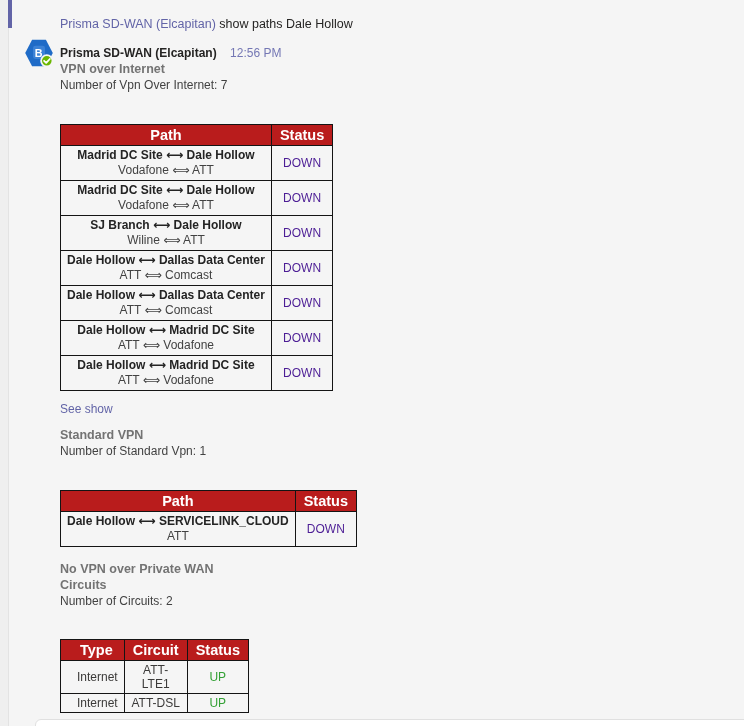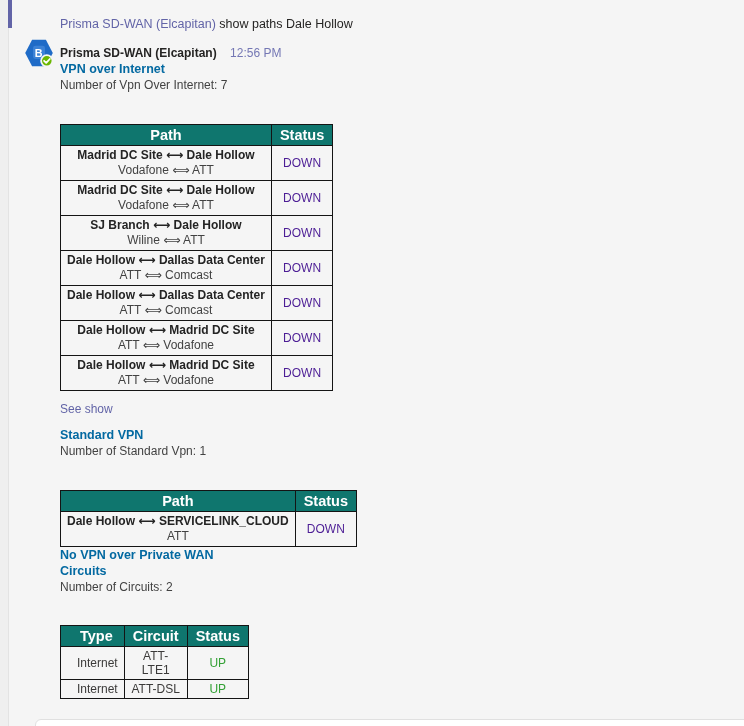--- a/index.html
+++ b/index.html
@@ -26,29 +26,29 @@
   .quote-line .cmd { color:#252423; }
 
   
   .avatar-wrap { position:absolute; left:24px; top:38px; width:30px; height:30px; }
 
   
   .msg-header { margin-top:14px; font-size:12px; line-height:15px; }
   .msg-header .name { font-weight:bold; color:#252423; }
   .msg-header .time { color:#7477b4; margin-left:10px; }
 
-  .h-bold { font-weight:bold; font-size:12.5px; line-height:16px; color:#0369a1; }
+  .h-bold { font-weight:bold; font-size:12.5px; line-height:16px; color:#737373; }
   .body-text { font-size:12px; line-height:16px; color:#424242; }
 
   .see-less { margin-top:11px; font-size:12px; color:#6264a7; cursor:pointer; width:max-content; }
 
   
   table { border-collapse:collapse; background:#f5f5f5; }
   th {
-    background:#0f766e; color:#ffffff; font-weight:bold; font-size:14.5px;
+    background:#b91c1c; color:#ffffff; font-weight:bold; font-size:14.5px;
     border:1.5px solid #141414; padding:2px 8px; height:18px; text-align:center;
   }
   td {
     border:1.5px solid #141414; text-align:center; vertical-align:middle;
     font-size:12px; color:#3b3a39; padding:2px 6px;
   }
   .cell-main { font-weight:bold; color:#242424; line-height:15px; white-space:nowrap; }
   .cell-sub { color:#424242; line-height:15px; white-space:nowrap; }
   .status-down { color:#4c1d95; }
   .status-up { color:#34a136; }
@@ -63,21 +63,21 @@
   .t-std th:nth-child(1), .t-std td:nth-child(1) { width:210px; }
   .t-std th:nth-child(2), .t-std td:nth-child(2) { width:48px; }
 
   .t-cir { margin-top:30px; }
   .t-cir td { height:19px; }
   .t-cir th:nth-child(1), .t-cir td:nth-child(1) { width:48px;padding-left:16px; }
   .t-cir th:nth-child(2), .t-cir td:nth-child(2) { width:55px; }
   .t-cir th:nth-child(3), .t-cir td:nth-child(3) { width:52px; }
 
   .mt-title { margin-top:11px; }
-  .mt-sec { margin-top:0; }
+  .mt-sec { margin-top:14px; }
 
   
   .compose-box {
     position:absolute; left:35px; top:719px; width:720px; height:30px;
     background:#ffffff; border:1px solid #e0e0e0; border-radius:6px 6px 0 0;
   }
 </style>
 </head>
 <body>
 

